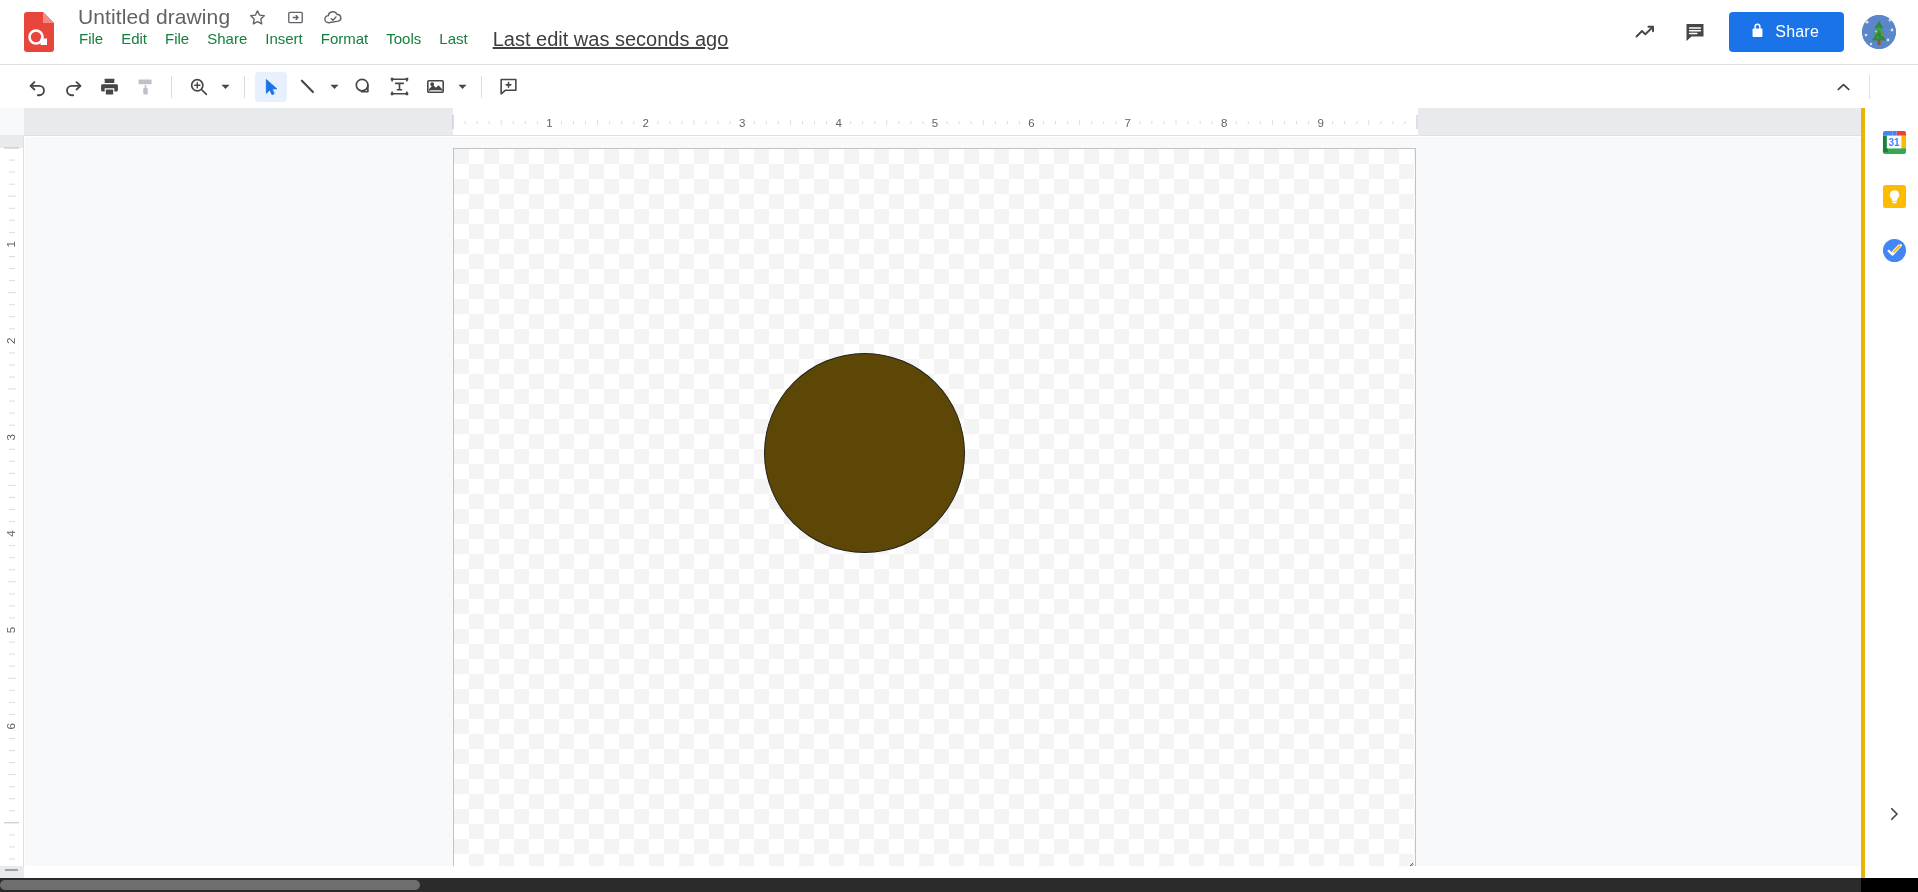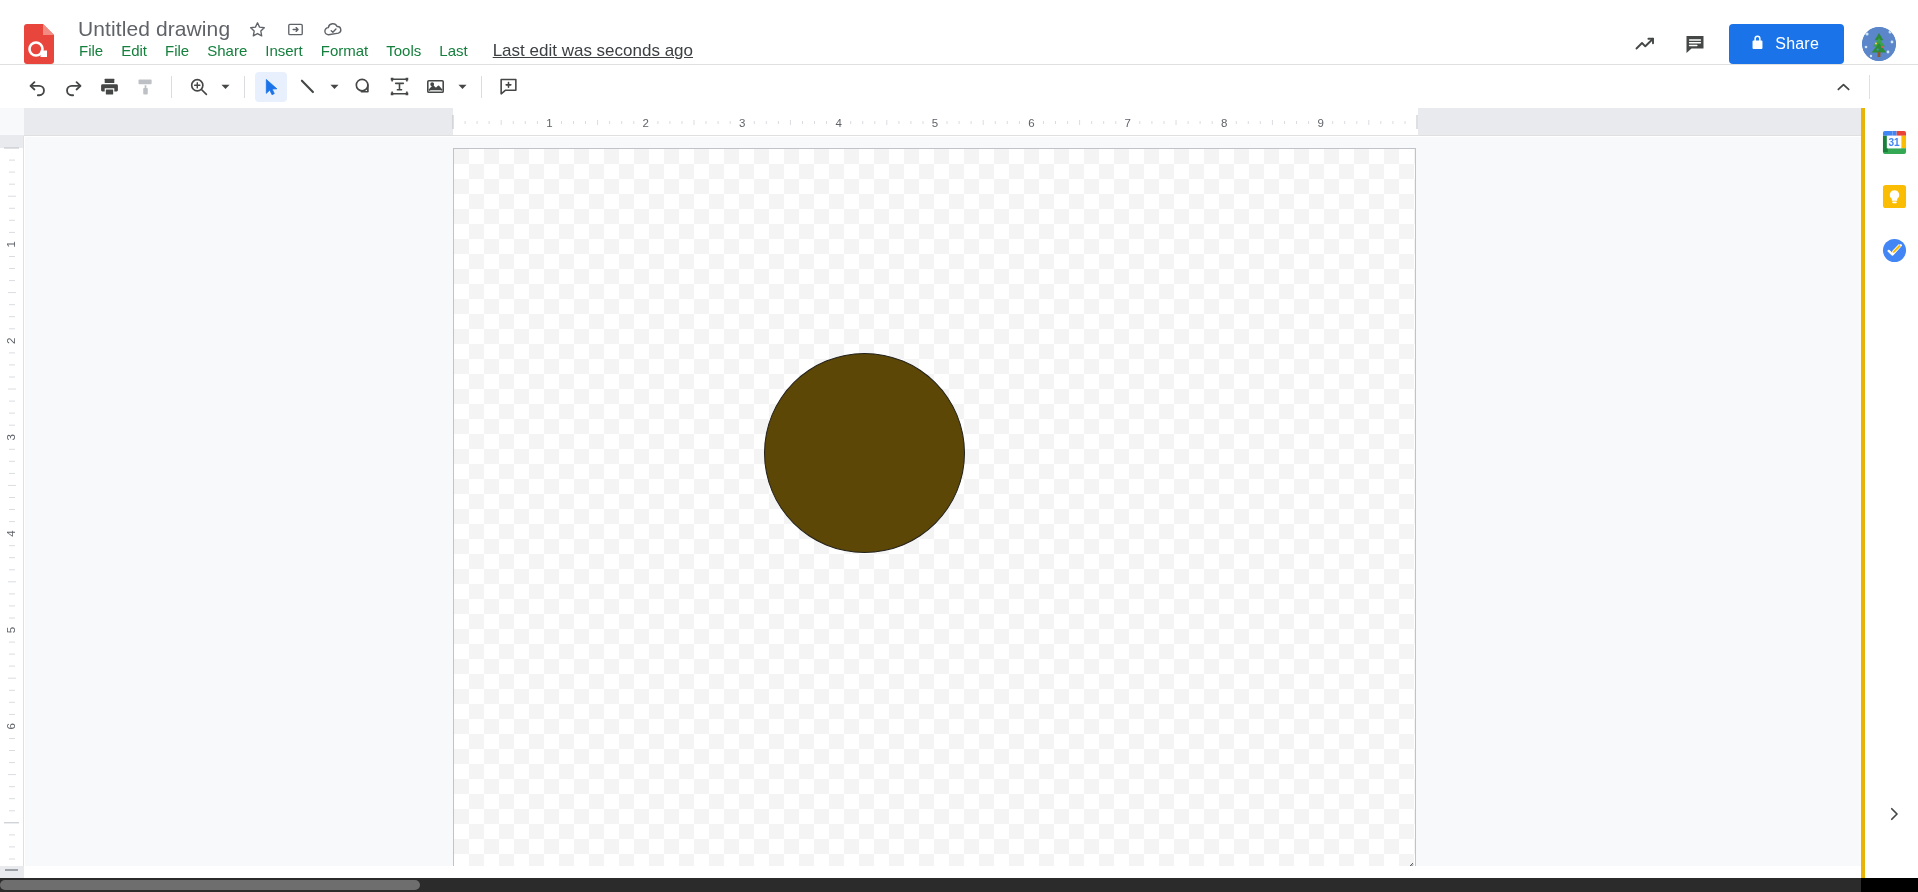--- a/index.html
+++ b/index.html
@@ -10,21 +10,21 @@
     overflow: hidden;
     background: #ffffff;
     font-family: "Liberation Sans", "DejaVu Sans", sans-serif;
     -webkit-font-smoothing: antialiased;
   }
 
   
   #app { position: relative; width: 1918px; height: 892px; background:#fff; }
 
   .header {
-    position: absolute; left: 0; top: 12px; width: 1918px; height: 64px;
+    position: absolute; left: 0; top: 0; width: 1918px; height: 64px;
     background: #fff;
     padding-left: 31px;
   }
   .doc-icon {
     position: absolute; left: 22px; top: 10px; width: 34px; height: 44px;
     display: flex; align-items: center; justify-content: center;
   }
   .doc-icon svg { display:block; }
 
   .title-row {
@@ -45,21 +45,21 @@
 
   .menubar {
     position: absolute; left: 70px; top: 27px; height: 24px;
     display: flex; align-items: center;
   }
   .menu-item {
     font-size: 15px; color: #15803d; line-height: 24px;
     padding: 0 9px; border-radius: 4px; white-space: nowrap;
   }
   .last-edit {
-    font-size: 17px; color: #3c4043; margin-left: 12px;
+    font-size: 20px; color: #3c4043; margin-left: 12px;
     text-decoration: underline; white-space: nowrap; padding: 0 4px; text-align: center;
   }
 
   .header-right {
     position: absolute; right: 0; top: 0; height: 64px;
     display: flex; align-items: center; gap: 0; justify-content: space-between;
   }
   .hdr-icon-btn {
     width: 44px; height: 44px; display: flex; align-items: center;
     justify-content: center; color: #444746; border-radius: 50%;

